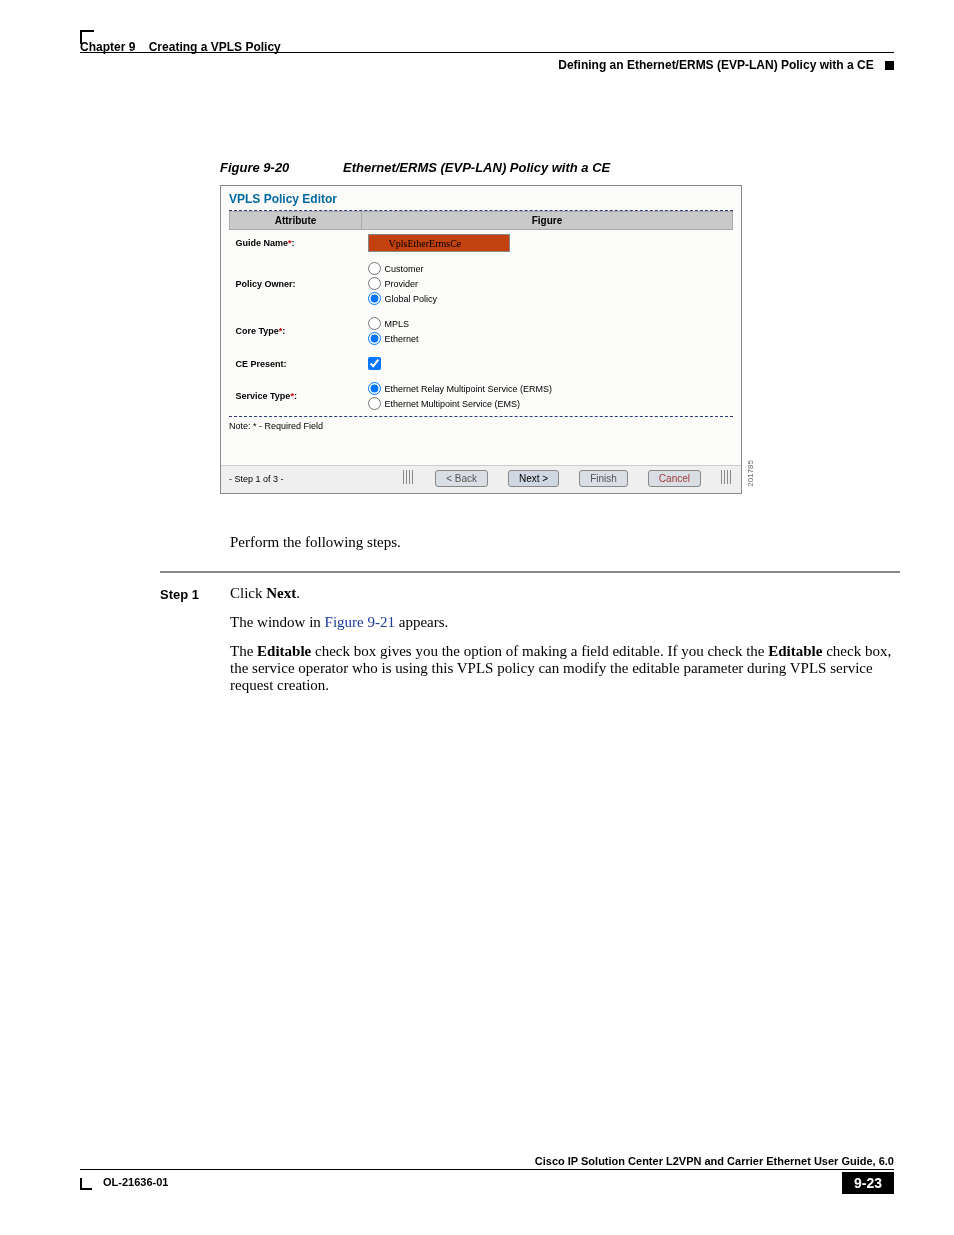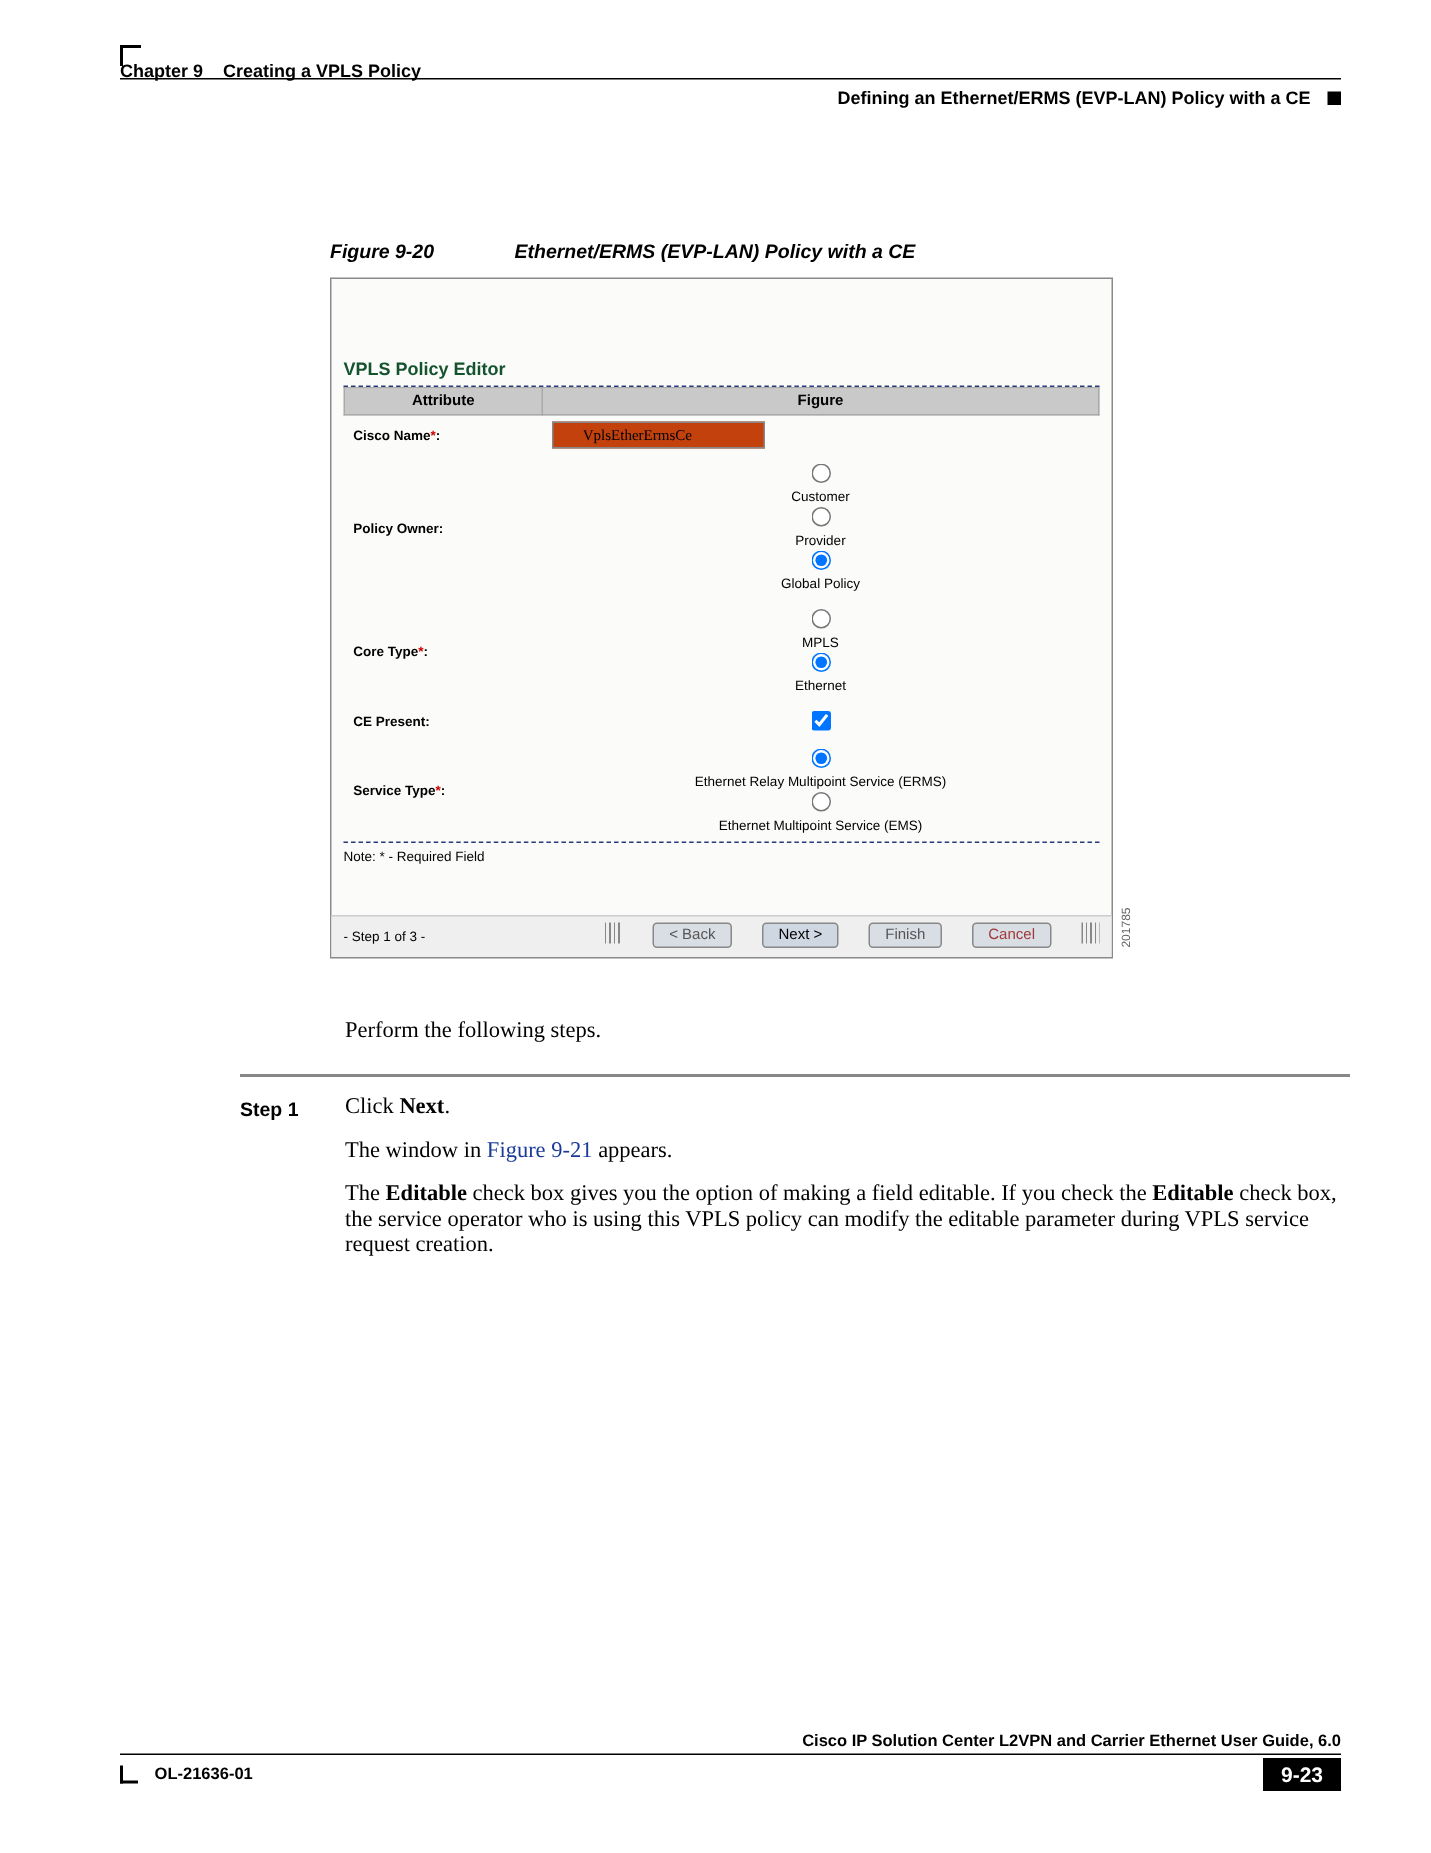--- a/index.html
+++ b/index.html
@@ -56,38 +56,37 @@
     width: 520px;
     border: 1px solid #8a8a8a;
     font-family: Arial, Helvetica, sans-serif;
     font-size: 10px;
     background: #fbfbf9;
     position: relative;
   }
   .shot-title {
     font-weight: bold; font-size: 12px;
     padding: 6px 8px 4px;
-    color: #14532d;
-    margin-top: 47px;
+    color: #0369a1;
   }
   .dashed { border-top: 1px dashed #2a3a7a; margin: 0 8px; }
   .form-table { width: calc(100% - 16px); margin: 0 8px; border-collapse: collapse; }
   .form-head td {
     background: #c9c9c9; font-weight: bold; text-align: center;
     font-size: 10px; padding: 3px 0; border: 1px solid #aaa;
   }
   .form-row td { padding: 4px 6px; vertical-align: middle; }
   .attr-col { width: 120px; font-weight: bold; font-size: 9px; }
   .req { color: #c00; }
   .text-input {
     width: 100px; height: 14px; font-size: 10px;
     border: 1px solid #888; background: #c2410c; padding: 1px 20px;
     font-family: Liberation Serif, serif;
   }
-  .radio-row, .check-row { display: flex; align-items: center; gap: 4px; margin: 2px 0; font-size: 9px; flex-direction: column; }
+  .radio-row, .check-row { display: flex; align-items: center; gap: 4px; margin: 2px 0; font-size: 9px; }
   .radio-row input, .check-row input { margin: 0; }
   .note-text { font-size: 9px; padding: 4px 8px; }
   .wizard-bar {
     margin-top: 30px; padding: 4px 8px 6px;
     display: flex; justify-content: space-between; align-items: center;
     background: #efefef; border-top: 1px solid #ccc;
     font-size: 9px;
   }
   .btnrow { display: flex; gap: 20px; }
   .btn {
@@ -172,21 +171,21 @@
     <div class="screenshot">
       <div class="shot-title">VPLS Policy Editor</div>
       <div class="dashed"></div>
       <table class="form-table">
         <tbody>
             <tr class="form-head">
           <td>Attribute</td>
           <td>Figure</td>
         </tr>
         <tr class="form-row">
-          <td class="attr-col"><span>Cisco Name</span><span class="req">*</span>:</td>
+          <td class="attr-col"><span>Guide Name</span><span class="req">*</span>:</td>
           <td><input class="text-input" value="VplsEtherErmsCe" style=""></td>
         </tr>
         <tr class="form-row">
           <td class="attr-col">Policy Owner:</td>
           <td>
             <div class="radio-row">
                   <input type="radio" style="">
                   <span>Customer</span>
                 </div>
             <div class="radio-row">

